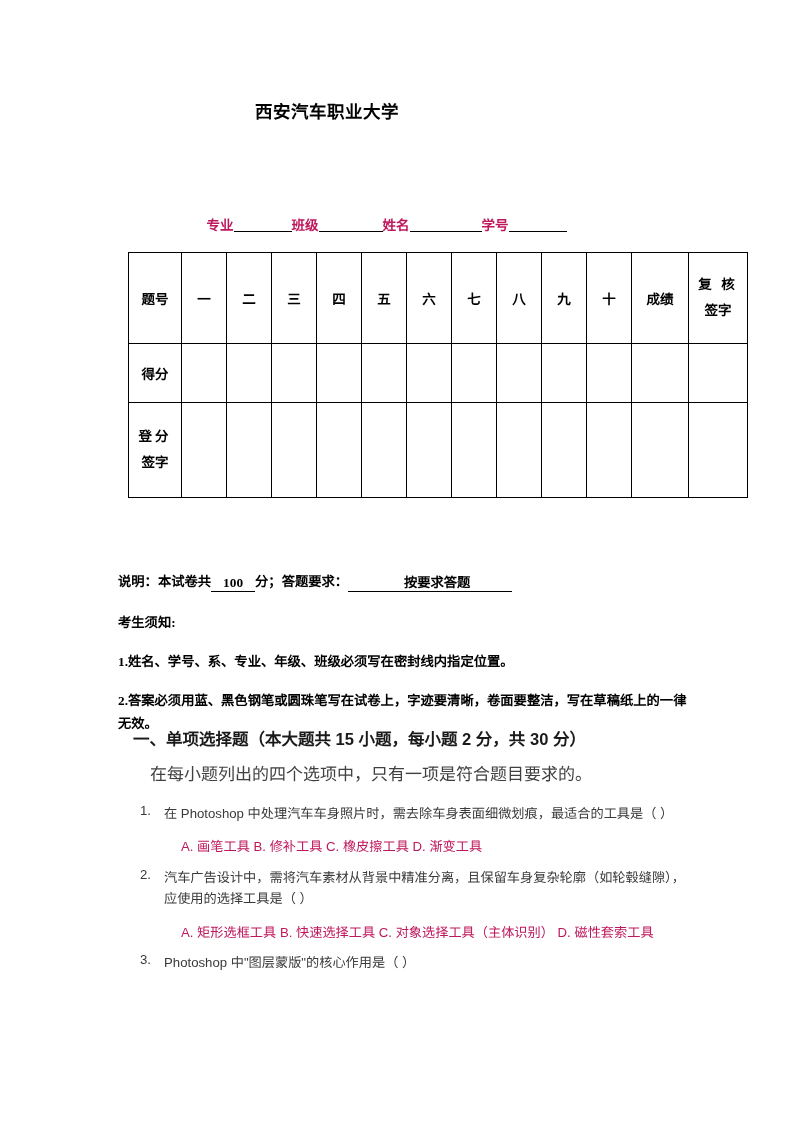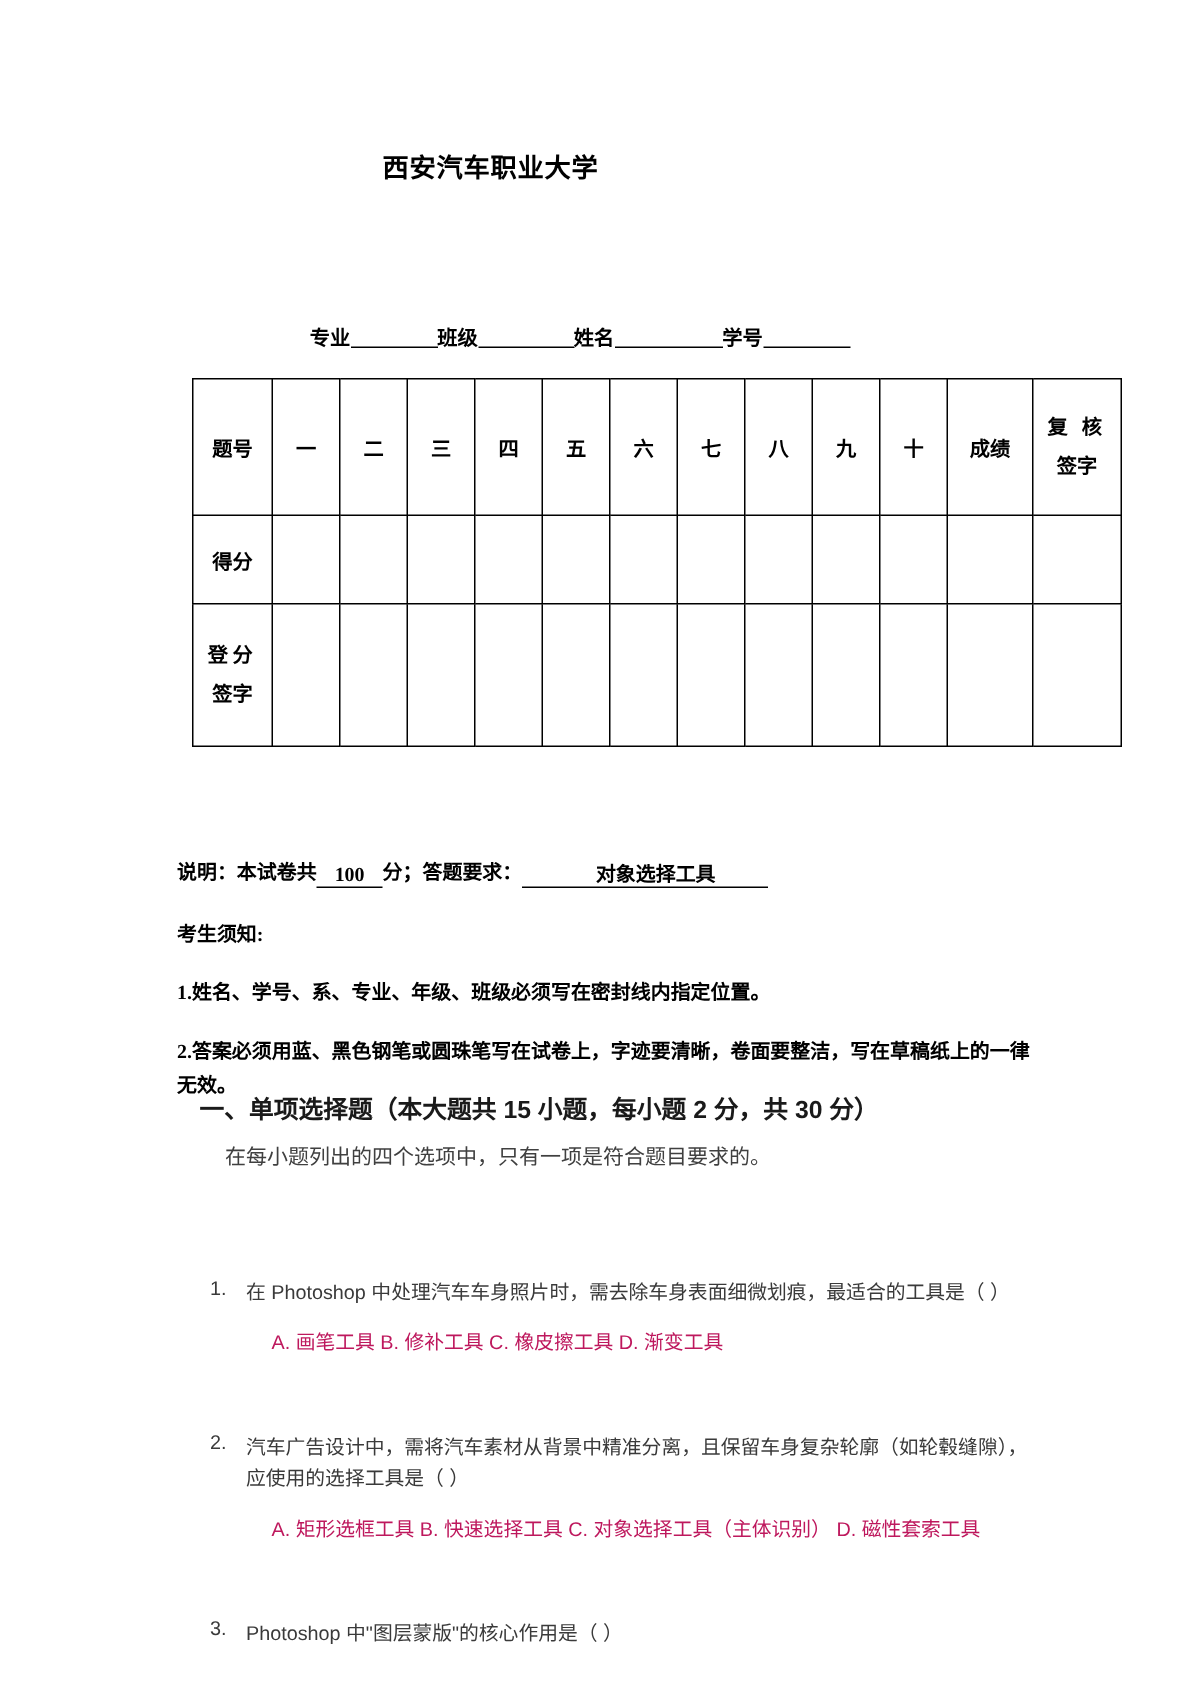--- a/index.html
+++ b/index.html
@@ -51,21 +51,21 @@
   
   .info-line {
     position: absolute;
     left: 0;
     top: 214px;
     width: 773px;
     text-align: center;
     font-family: "Liberation Serif", "DejaVu Serif", serif;
     font-weight: bold;
     font-size: 13.5px;
-    color: #000000;
+    color: #be185d;
     white-space: nowrap;
   }
   .info-line .fld {
     display: inline-block;
     border-bottom: 1.2px solid #000;
     height: 15px;
     vertical-align: -2px;
   }
   .f-short { width: 58px; }
   .f-mid   { width: 64px; }
@@ -134,21 +134,21 @@
     font-weight: bold;
     font-size: 16.5px;
     color: #1a1a1a;
     white-space: nowrap;
   }
   .section-note {
     position: absolute;
     left: 150px;
     top: 760px;
     width: 560px;
-    font-size: 14px;
+    font-size: 17px;
     color: #404040;
   }
 
   
   .questions {
     position: absolute;
     left: 140px;
     top: 803px;
     width: 552px;
     color: #3a3a3a;
@@ -163,21 +163,20 @@
     position: absolute;
     left: 0;
     top: 0;
     width: 20px;
     text-align: left;
     color: #3a3a3a;
   }
   .q-stem {
     line-height: 1.62;
     text-align: left;
-    margin-top: 48px;
   }
   .q-options {
     margin-top: 12px;
     margin-left: 17px;
     line-height: 1.62;
     color: #be185d;
   }
 </style>
 </head>
 <body>
@@ -241,21 +240,21 @@
         <td></td>
         <td></td>
         <td></td>
         <td></td>
       </tr>
     </tbody>
   </table>
 
   <div class="notes">
     <div class="row">
-      <span>说明：本试卷共</span><span class="ul ul-100">100</span><span>分；答题要求：</span><span class="ul ul-req">对象选择工具</span>
+      <span>说明：本试卷共</span><span class="ul ul-100">100</span><span>分；答题要求：</span><span class="ul ul-req">按要求答题</span>
     </div>
     <div class="row">考生须知:</div>
     <div class="row">1.姓名、学号、系、专业、年级、班级必须写在密封线内指定位置。</div>
     <div class="row wrap">2.答案必须用蓝、黑色钢笔或圆珠笔写在试卷上，字迹要清晰，卷面要整洁，写在草稿纸上的一律无效。</div>
   </div>
 
   <div class="section-heading">一、单项选择题（本大题共 15 小题，每小题 2 分，共 30 分）</div>
   <div class="section-note">在每小题列出的四个选项中，只有一项是符合题目要求的。</div>
 
   <div class="questions">

